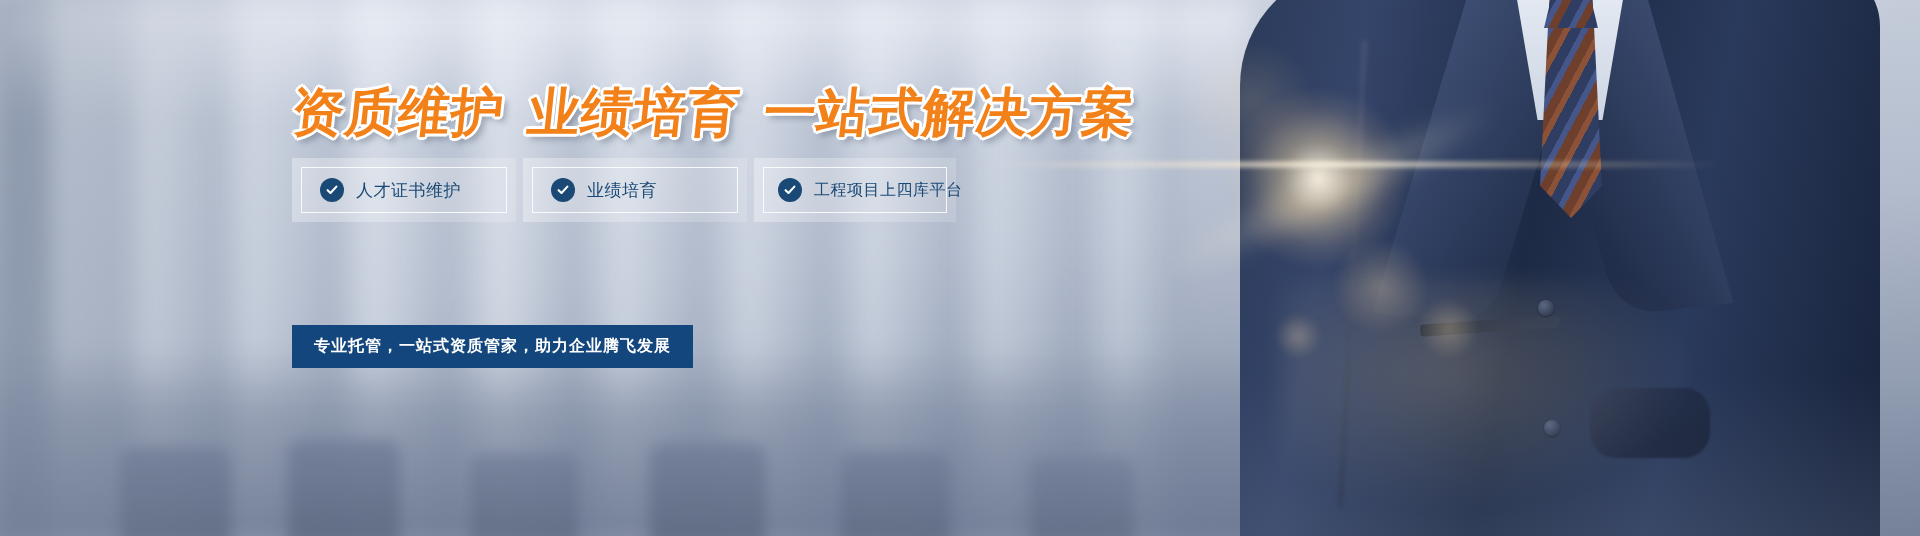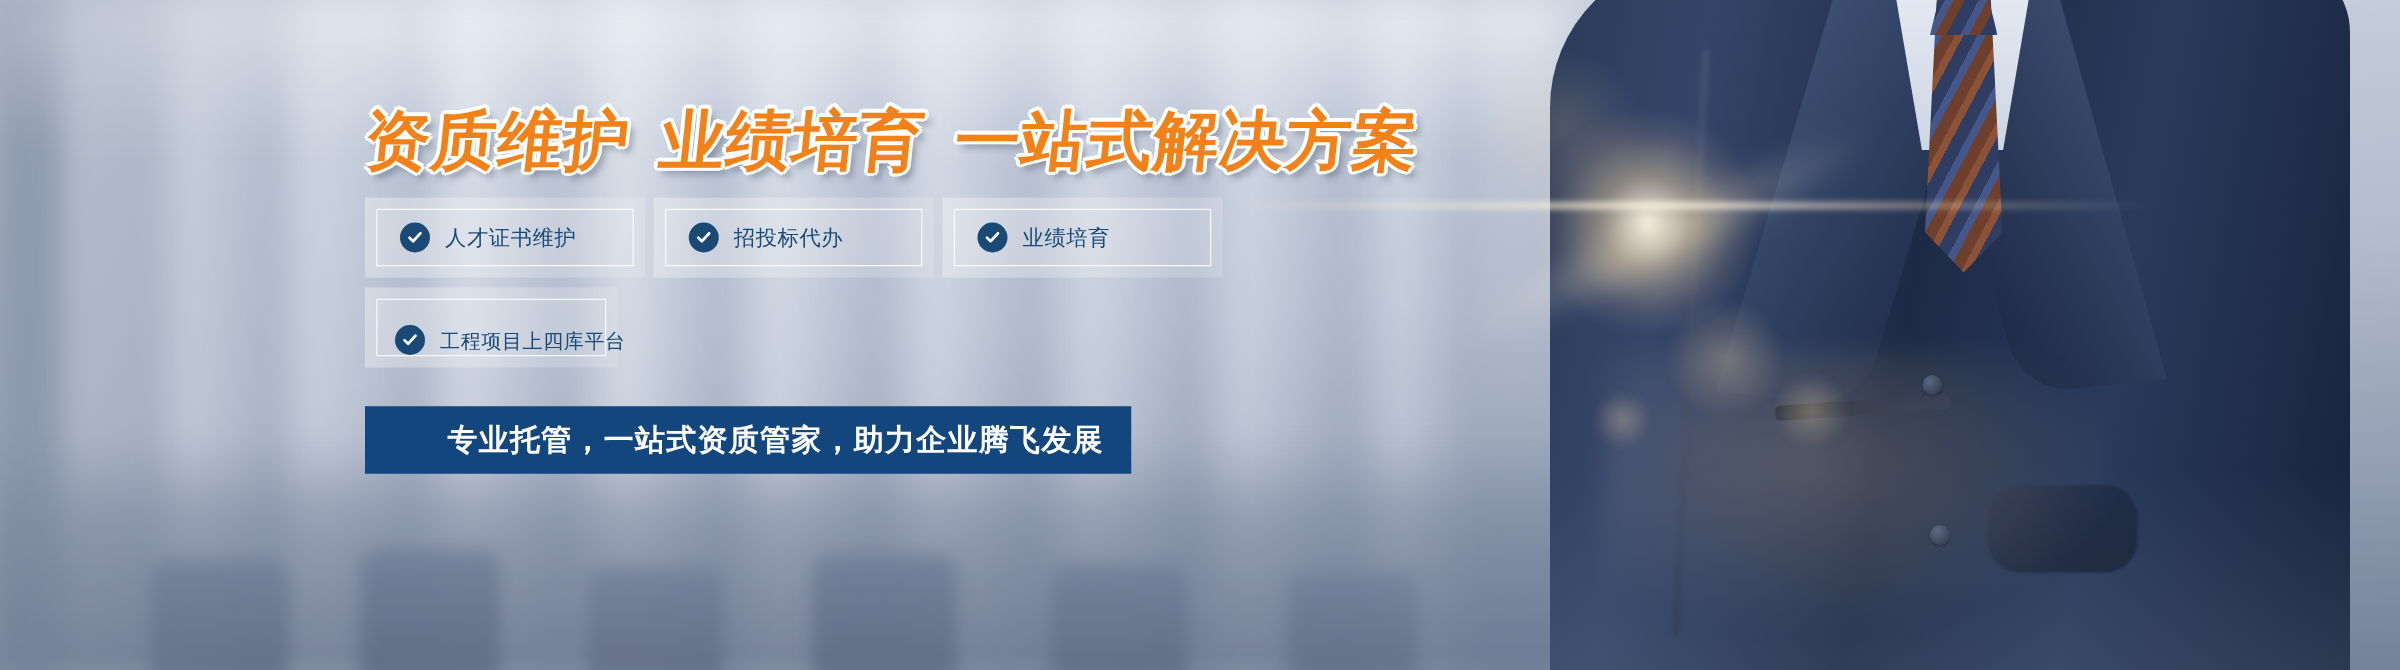--- a/index.html
+++ b/index.html
@@ -217,33 +217,33 @@
     margin-right:12px;
   }
   .check svg { display:block; }
   .pill-label {
     font-size:17px; color:#1B4975; font-weight:500;
     font-family:"DejaVu Sans","Liberation Sans",sans-serif;
     letter-spacing:.5px; white-space:nowrap;
   }
   
   .cell.wide .pill { width:202px; }
-  .cell.wide .pill-inner { padding-left:14px;align-items:flex-end; }
+  .cell.wide .pill-inner { padding-left:14px; }
   .cell.wide .pill-label { font-size:16px; }
 
   .tagline {
     position:absolute; left:292px; top:325px;
     background:#12467C;
     padding:11px 22px;
     display:inline-block;
   }
   .tagline-text {
-    font-size:24px; font-weight:bold; color:#ffffff;
+    font-size:16px; font-weight:bold; color:#ffffff;
     font-family:Liberation Serif, serif;
-    letter-spacing:1px; white-space:nowrap;margin-left:44px;
+    letter-spacing:1px; white-space:nowrap;
   }
 </style>
 </head>
 <body>
 
 <div id="banner">
 
   <div class="bg-base"></div>
   <div class="bg-windows"></div>
   <div class="bg-ceiling"></div>
@@ -297,32 +297,20 @@
               <svg width="14" height="14" viewBox="0 0 14 14">
                   <path d="M2.6 7.2 L5.5 10 L11.4 3.6" fill="none" stroke="#ffffff" stroke-width="2.1" stroke-linecap="round" stroke-linejoin="round"></path>
                 </svg>
             </span>
             <span class="pill-label">人才证书维护</span>
           </div>
         </div>
       </div>
 
 
-      <div class="cell">
-        <div class="pill">
-          <div class="pill-inner">
-            <span class="check">
-              <svg width="14" height="14" viewBox="0 0 14 14">
-                  <path d="M2.6 7.2 L5.5 10 L11.4 3.6" fill="none" stroke="#ffffff" stroke-width="2.1" stroke-linecap="round" stroke-linejoin="round"></path>
-                </svg>
-            </span>
-            <span class="pill-label">招投标代办</span>
-          </div>
-        </div>
-      </div>
 
 
       <div class="cell">
         <div class="pill">
           <div class="pill-inner">
             <span class="check">
               <svg width="14" height="14" viewBox="0 0 14 14">
                   <path d="M2.6 7.2 L5.5 10 L11.4 3.6" fill="none" stroke="#ffffff" stroke-width="2.1" stroke-linecap="round" stroke-linejoin="round"></path>
                 </svg>
             </span>

